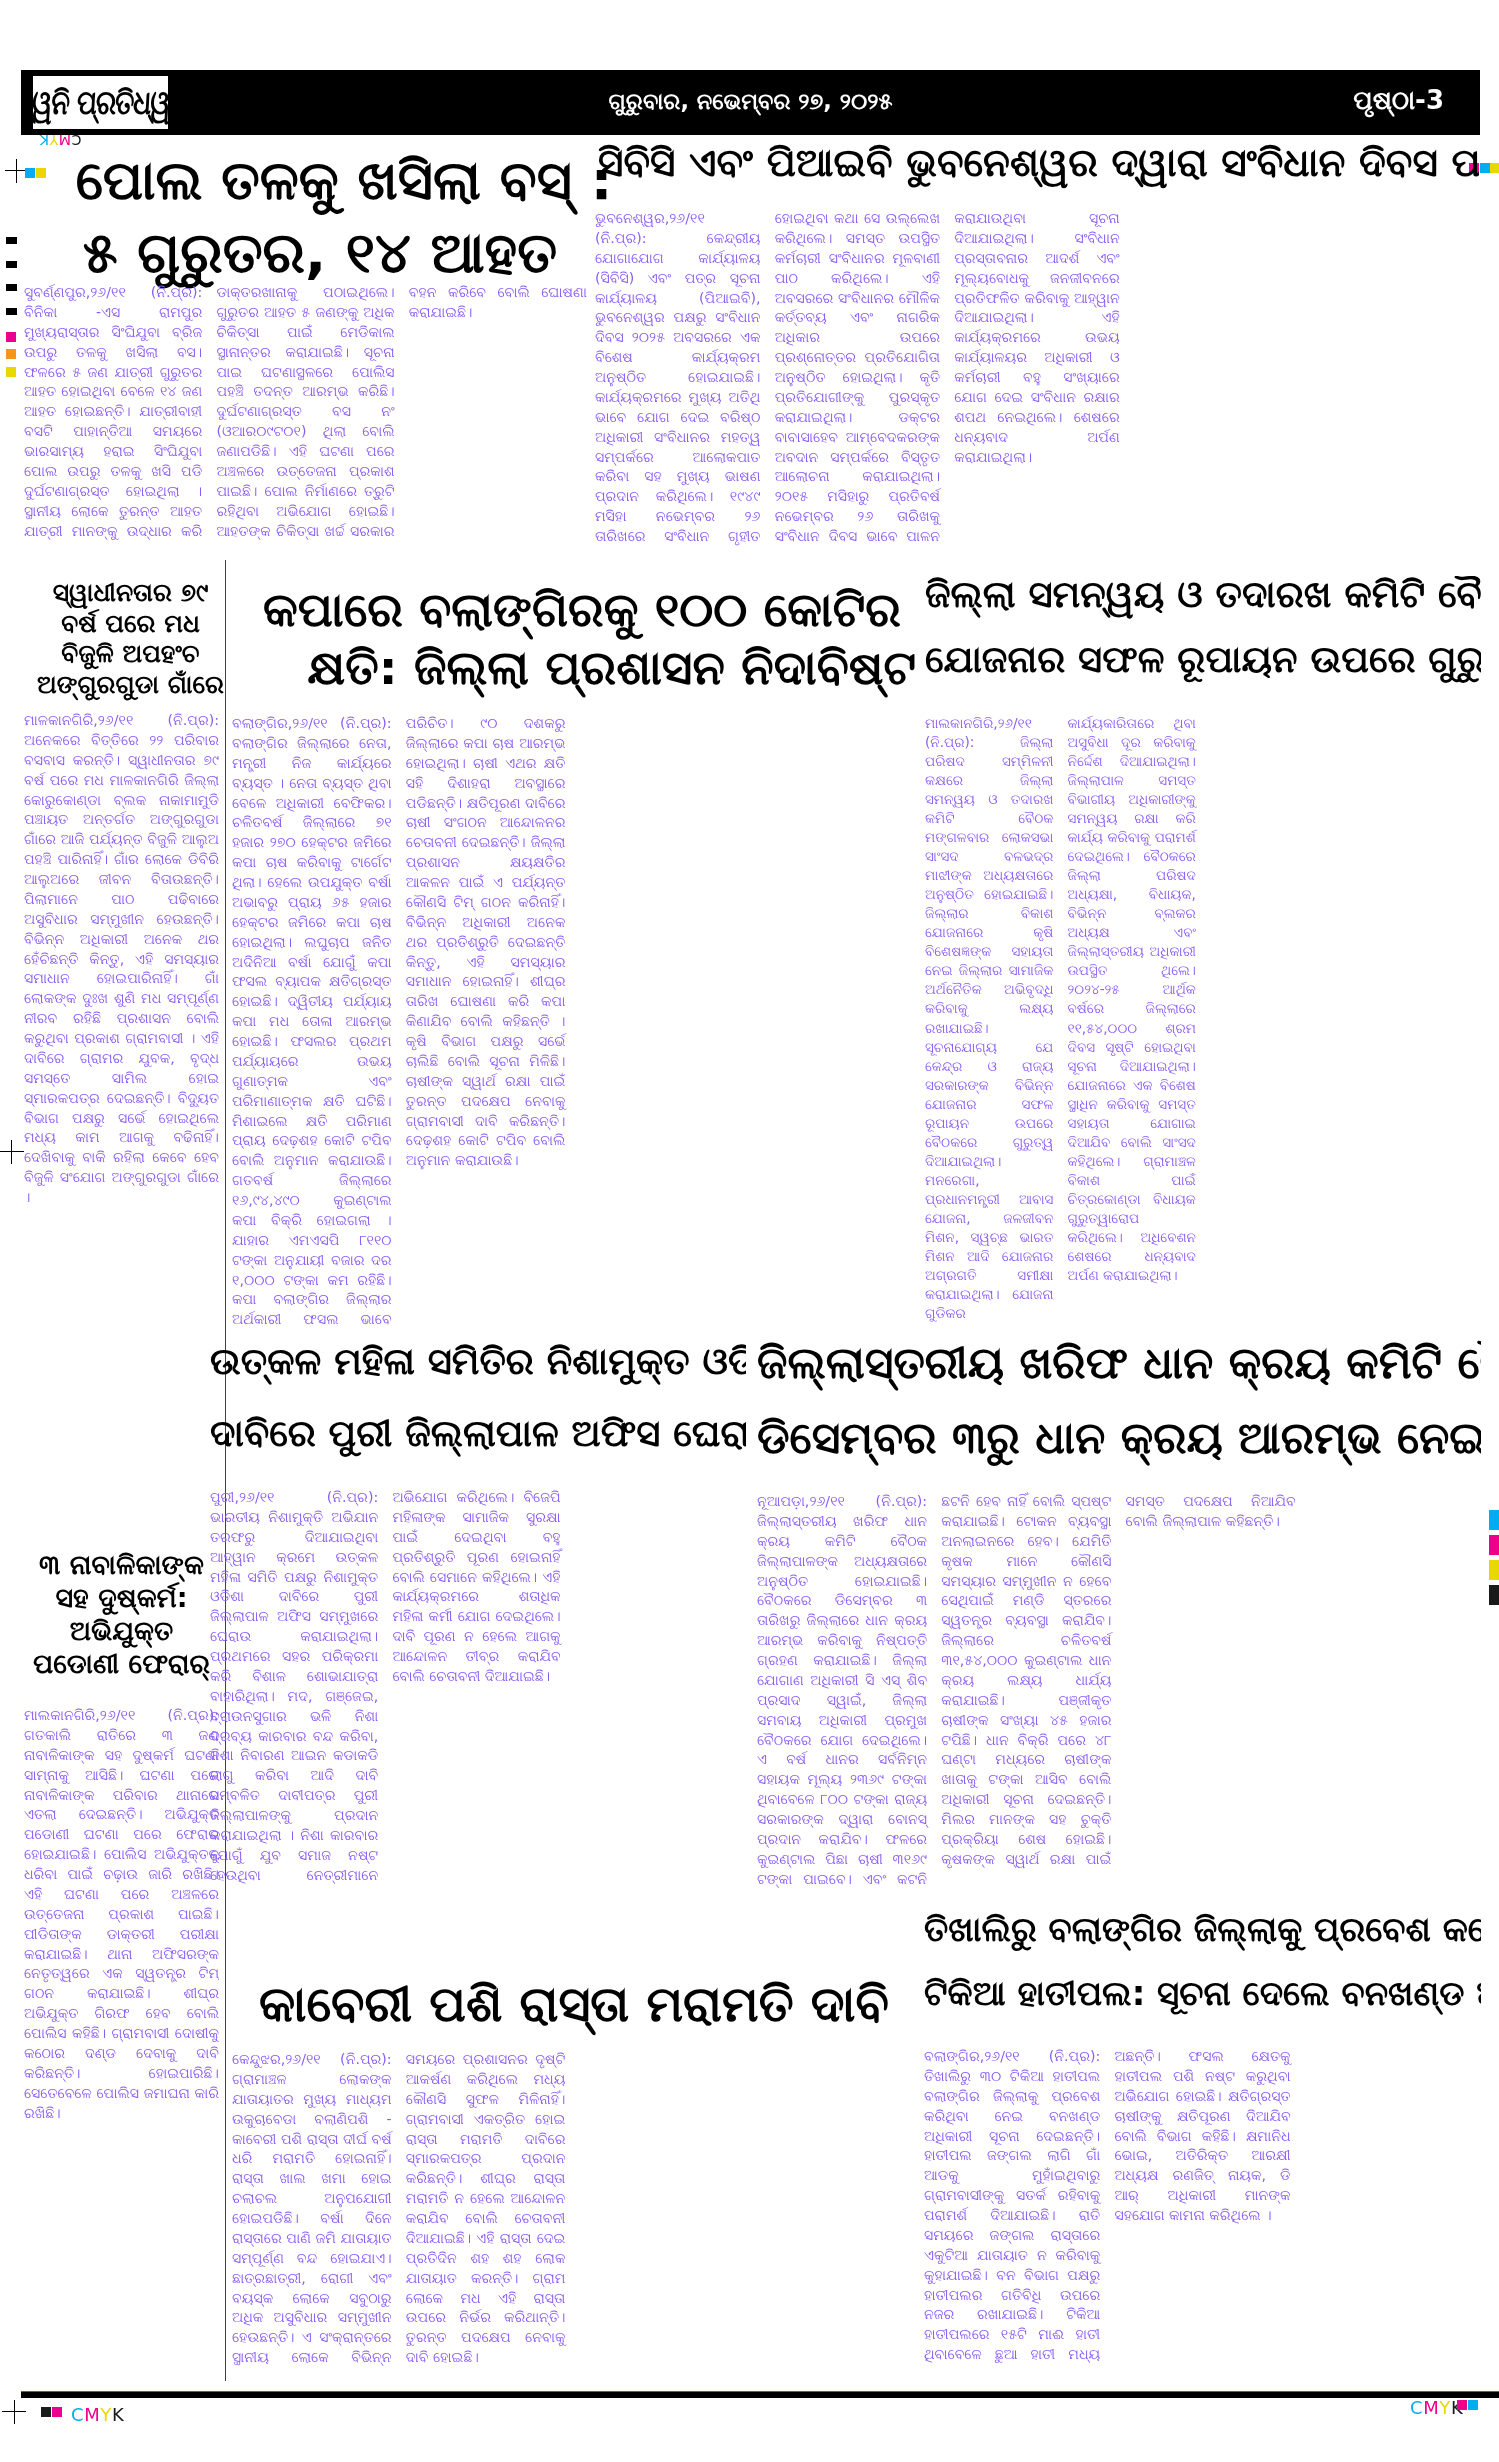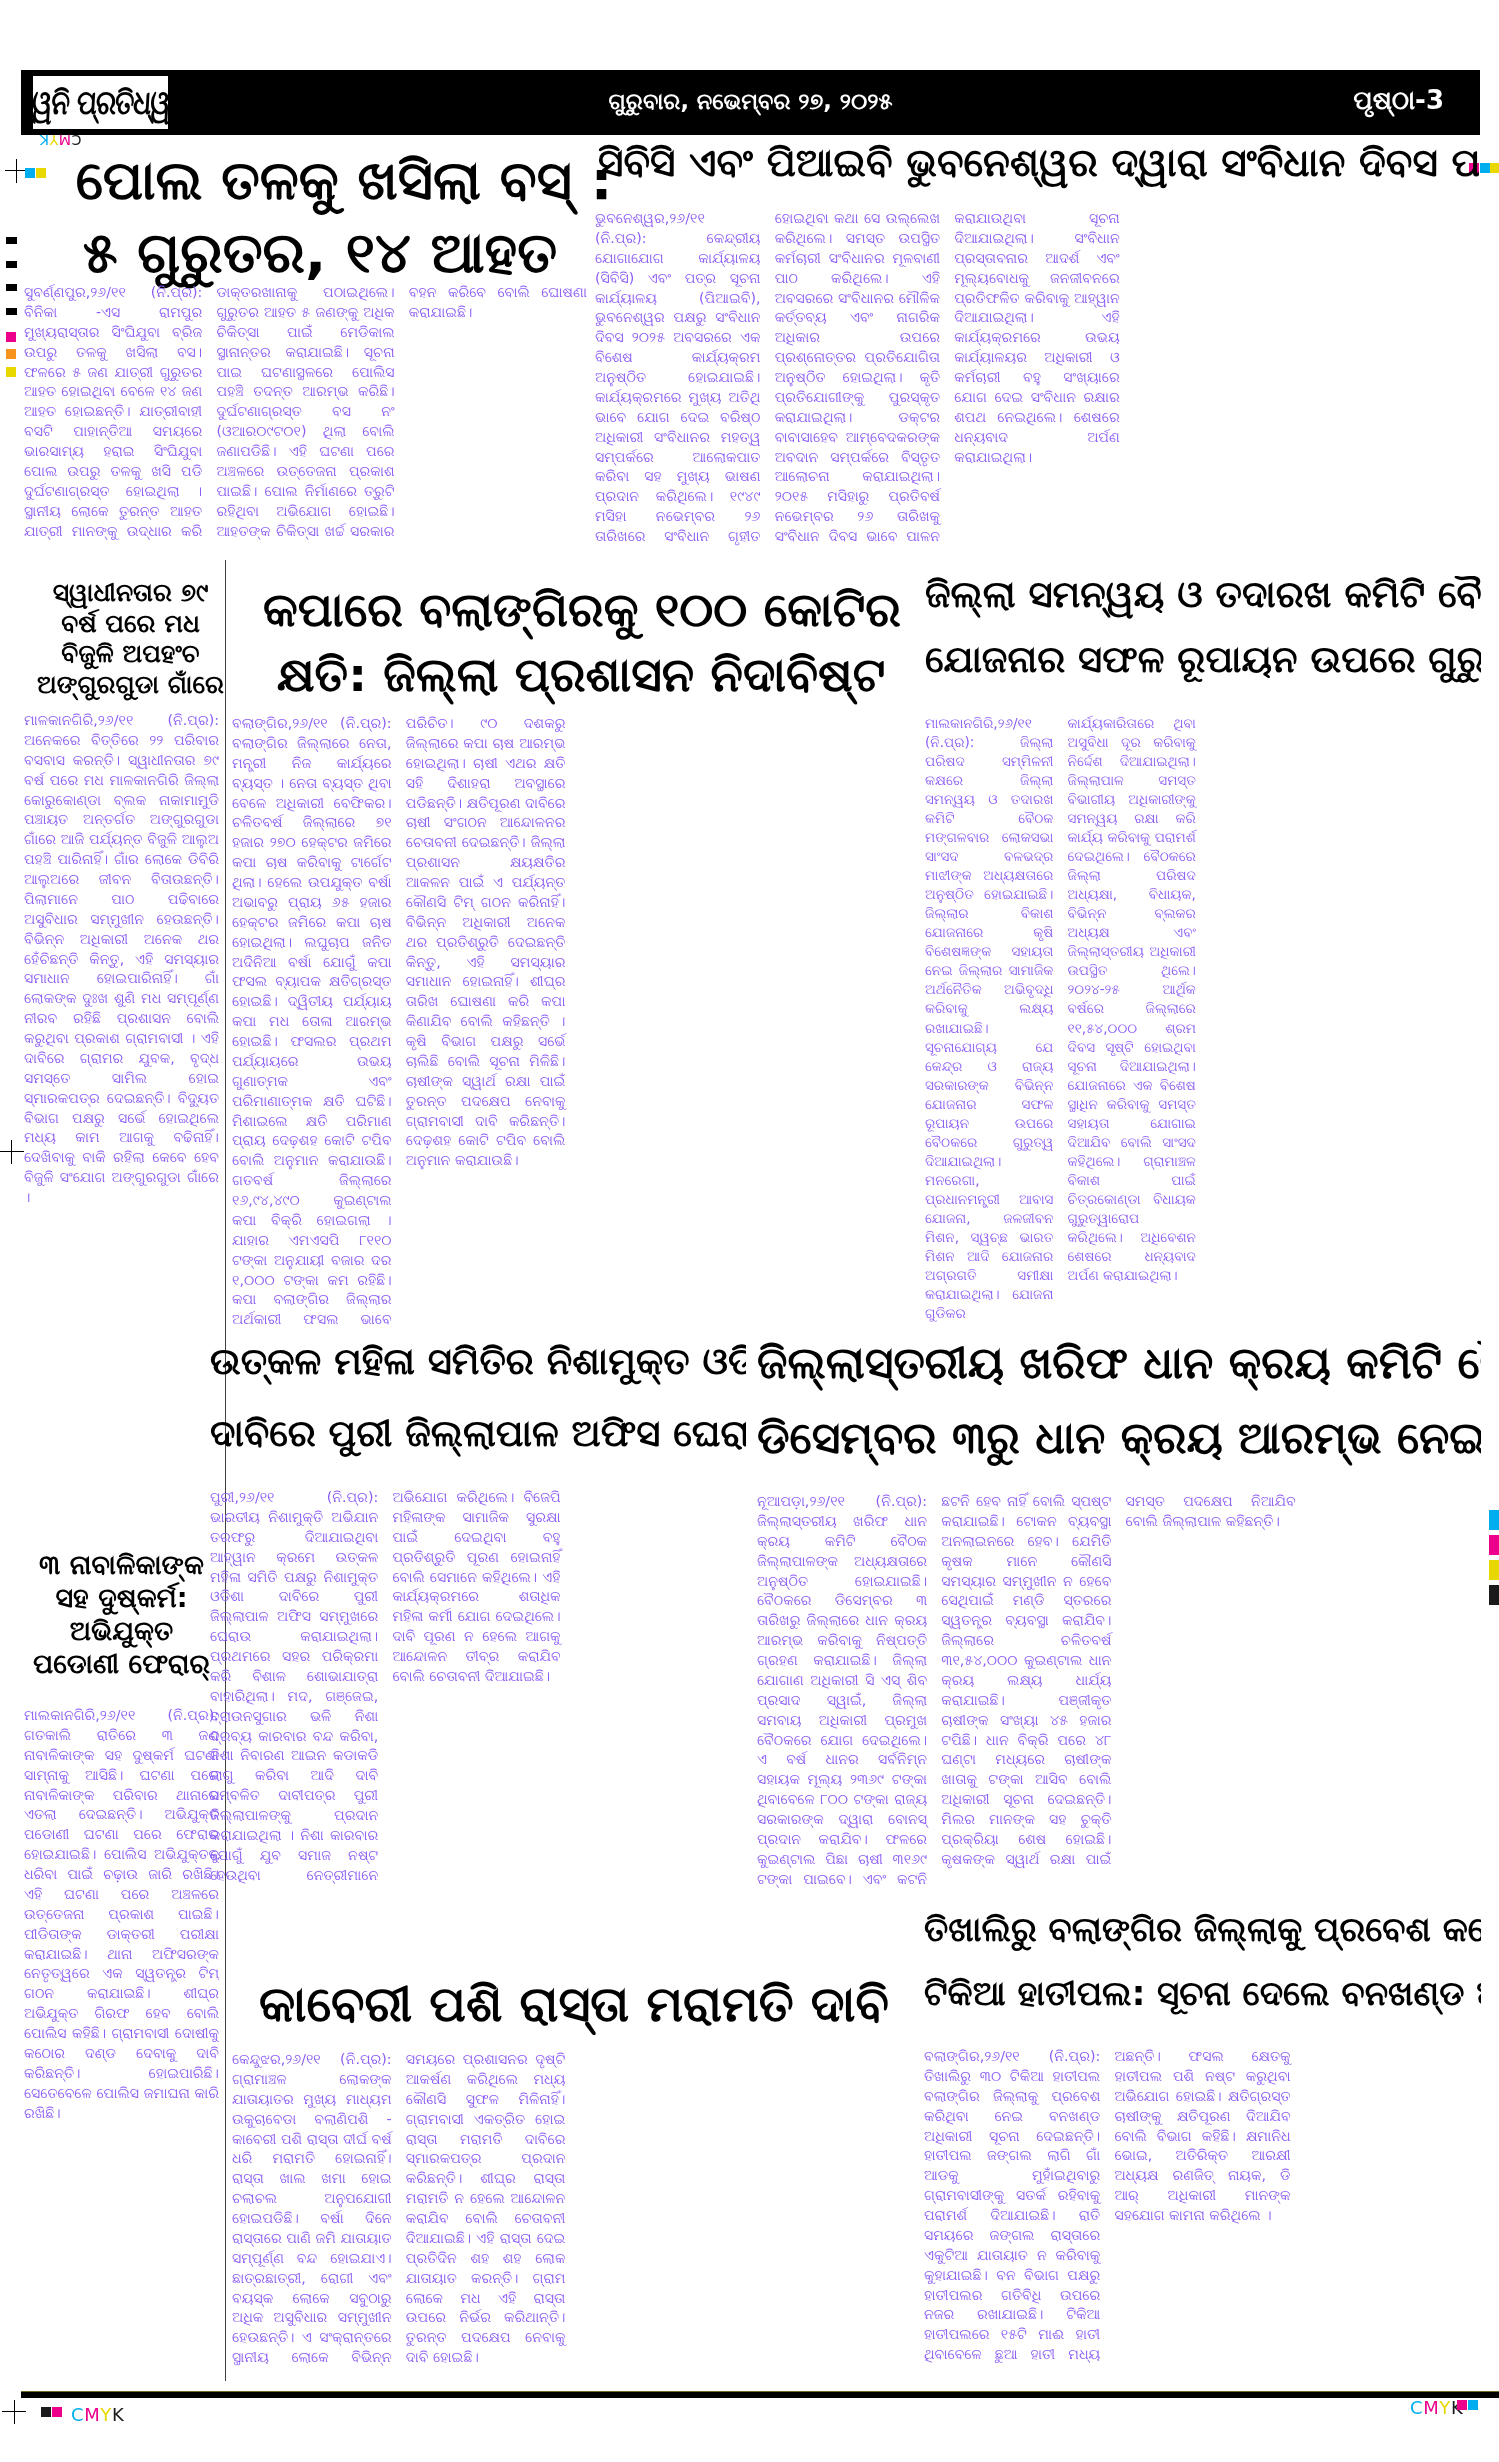--- a/index.html
+++ b/index.html
@@ -77,21 +77,21 @@
   <h1 class="hl" style="left:598px;top:143px;width:881px;height:57px;font-size:39px;margin:0;">ସିବିସି ଏବଂ ପିଆଇବି ଭୁବନେଶ୍ୱର ଦ୍ୱାରା ସଂବିଧାନ ଦିବସ ପାଳନ</h1>
   <div class="bt c5" style="left:595px;top:209px;width:884px;height:346px;">ଭୁବନେଶ୍ୱର,୨୬/୧୧ (ନି.ପ୍ର): କେନ୍ଦ୍ରୀୟ ଯୋଗାଯୋଗ କାର୍ଯ୍ୟାଳୟ (ସିବିସି) ଏବଂ ପତ୍ର ସୂଚନା କାର୍ଯ୍ୟାଳୟ (ପିଆଇବି), ଭୁବନେଶ୍ୱର ପକ୍ଷରୁ ସଂବିଧାନ ଦିବସ ୨୦୨୫ ଅବସରରେ ଏକ ବିଶେଷ କାର୍ଯ୍ୟକ୍ରମ ଅନୁଷ୍ଠିତ ହୋଇଯାଇଛି। କାର୍ଯ୍ୟକ୍ରମରେ ମୁଖ୍ୟ ଅତିଥି ଭାବେ ଯୋଗ ଦେଇ ବରିଷ୍ଠ ଅଧିକାରୀ ସଂବିଧାନର ମହତ୍ୱ ସମ୍ପର୍କରେ ଆଲୋକପାତ କରିବା ସହ ମୁଖ୍ୟ ଭାଷଣ ପ୍ରଦାନ କରିଥିଲେ। ୧୯୪୯ ମସିହା ନଭେମ୍ବର ୨୬ ତାରିଖରେ ସଂବିଧାନ ଗୃହୀତ ହୋଇଥିବା କଥା ସେ ଉଲ୍ଲେଖ କରିଥିଲେ। ସମସ୍ତ ଉପସ୍ଥିତ କର୍ମଚାରୀ ସଂବିଧାନର ମୂଳବାଣୀ ପାଠ କରିଥିଲେ। ଏହି ଅବସରରେ ସଂବିଧାନର ମୌଳିକ କର୍ତ୍ତବ୍ୟ ଏବଂ ନାଗରିକ ଅଧିକାର ଉପରେ ପ୍ରଶ୍ନୋତ୍ତର ପ୍ରତିଯୋଗିତା ଅନୁଷ୍ଠିତ ହୋଇଥିଲା। କୃତି ପ୍ରତିଯୋଗୀଙ୍କୁ ପୁରସ୍କୃତ କରାଯାଇଥିଲା। ଡକ୍ଟର ବାବାସାହେବ ଆମ୍ବେଦକରଙ୍କ ଅବଦାନ ସମ୍ପର୍କରେ ବିସ୍ତୃତ ଆଲୋଚନା କରାଯାଇଥିଲା। ୨୦୧୫ ମସିହାରୁ ପ୍ରତିବର୍ଷ ନଭେମ୍ବର ୨୬ ତାରିଖକୁ ସଂବିଧାନ ଦିବସ ଭାବେ ପାଳନ କରାଯାଉଥିବା ସୂଚନା ଦିଆଯାଇଥିଲା। ସଂବିଧାନ ପ୍ରସ୍ତାବନାର ଆଦର୍ଶ ଏବଂ ମୂଲ୍ୟବୋଧକୁ ଜନଜୀବନରେ ପ୍ରତିଫଳିତ କରିବାକୁ ଆହ୍ୱାନ ଦିଆଯାଇଥିଲା। ଏହି କାର୍ଯ୍ୟକ୍ରମରେ ଉଭୟ କାର୍ଯ୍ୟାଳୟର ଅଧିକାରୀ ଓ କର୍ମଚାରୀ ବହୁ ସଂଖ୍ୟାରେ ଯୋଗ ଦେଇ ସଂବିଧାନ ରକ୍ଷାର ଶପଥ ନେଇଥିଲେ। ଶେଷରେ ଧନ୍ୟବାଦ ଅର୍ପଣ କରାଯାଇଥିଲା।</div>
 
   <div class="subhl" style="left:24px;top:578px;width:195px;height:126px;font-size:25px;margin-left:9px;">ସ୍ୱାଧୀନତାର ୭୯ ବର୍ଷ ପରେ ମଧ ବିଜୁଳି ଅପହଂଚ ଅଙ୍ଗୁରଗୁଡା ଗାଁରେ</div>
   <div class="bt" style="left:24px;top:711px;width:195px;height:823px;column-count:1;">ମାଳକାନଗିରି,୨୬/୧୧ (ନି.ପ୍ର): ଅନେକରେ ବିତ୍ତିରେ ୨୨ ପରିବାର ବସବାସ କରନ୍ତି। ସ୍ୱାଧୀନତାର ୭୯ ବର୍ଷ ପରେ ମଧ ମାଳକାନଗିରି ଜିଲ୍ଲା କୋରୁକୋଣ୍ଡା ବ୍ଲକ ନାକାମାମୁଡି ପଞ୍ଚାୟତ ଅନ୍ତର୍ଗତ ଅଙ୍ଗୁରଗୁଡା ଗାଁରେ ଆଜି ପର୍ଯ୍ୟନ୍ତ ବିଜୁଳି ଆଲୁଅ ପହଞ୍ଚି ପାରିନାହିଁ। ଗାଁର ଲୋକେ ଡିବିରି ଆଲୁଅରେ ଜୀବନ ବିତାଉଛନ୍ତି। ପିଲାମାନେ ପାଠ ପଢିବାରେ ଅସୁବିଧାର ସମ୍ମୁଖୀନ ହେଉଛନ୍ତି। ବିଭିନ୍ନ ଅଧିକାରୀ ଅନେକ ଥର ହେଁଚିଛନ୍ତି କିନ୍ତୁ, ଏହି ସମସ୍ୟାର ସମାଧାନ ହୋଇପାରିନାହିଁ। ଗାଁ ଲୋକଙ୍କ ଦୁଃଖ ଶୁଣି ମଧ ସମ୍ପୂର୍ଣ୍ଣ ନୀରବ ରହିଛି ପ୍ରଶାସନ ବୋଲି କରୁଥିବା ପ୍ରକାଶ ଗ୍ରାମବାସୀ । ଏହି ଦାବିରେ ଗ୍ରାମର ଯୁବକ, ବୃଦ୍ଧ ସମସ୍ତେ ସାମିଲ ହୋଇ ସ୍ମାରକପତ୍ର ଦେଇଛନ୍ତି। ବିଦ୍ୟୁତ ବିଭାଗ ପକ୍ଷରୁ ସର୍ଭେ ହୋଇଥିଲେ ମଧ୍ୟ କାମ ଆଗକୁ ବଢିନାହିଁ। ଦେଖିବାକୁ ବାକି ରହିଲା କେବେ ହେବ ବିଜୁଳି ସଂଯୋଗ ଅଙ୍ଗୁରଗୁଡା ଗାଁରେ ।</div>
   <div class="subhl" style="left:24px;top:1549px;width:195px;height:147px;font-size:27px;">୩ ନାବାଳିକାଙ୍କ ସହ ଦୁଷ୍କର୍ମ: ଅଭିଯୁକ୍ତ ପଡୋଣୀ ଫେରାର୍</div>
   <div class="bt" style="left:24px;top:1706px;width:195px;height:675px;column-count:1;">ମାଲକାନଗିରି,୨୬/୧୧ (ନି.ପ୍ର): ଗତକାଲି ରାତିରେ ୩ ଜଣ ନାବାଳିକାଙ୍କ ସହ ଦୁଷ୍କର୍ମ ଘଟଣା ସାମ୍ନାକୁ ଆସିଛି। ଘଟଣା ପରେ ନାବାଳିକାଙ୍କ ପରିବାର ଥାନାରେ ଏତଲା ଦେଇଛନ୍ତି। ଅଭିଯୁକ୍ତ ପଡୋଣୀ ଘଟଣା ପରେ ଫେରାର ହୋଇଯାଇଛି। ପୋଲିସ ଅଭିଯୁକ୍ତକୁ ଧରିବା ପାଇଁ ଚଢ଼ାଉ ଜାରି ରଖିଛି। ଏହି ଘଟଣା ପରେ ଅଞ୍ଚଳରେ ଉତ୍ତେଜନା ପ୍ରକାଶ ପାଇଛି। ପୀଡିତାଙ୍କ ଡାକ୍ତରୀ ପରୀକ୍ଷା କରାଯାଇଛି। ଥାନା ଅଫିସରଙ୍କ ନେତୃତ୍ୱରେ ଏକ ସ୍ୱତନ୍ତ୍ର ଟିମ୍ ଗଠନ କରାଯାଇଛି। ଶୀଘ୍ର ଅଭିଯୁକ୍ତ ଗିରଫ ହେବ ବୋଲି ପୋଲିସ କହିଛି। ଗ୍ରାମବାସୀ ଦୋଷୀକୁ କଠୋର ଦଣ୍ଡ ଦେବାକୁ ଦାବି କରିଛନ୍ତି। ହୋଇପାରିଛି। ସେତେବେଳେ ପୋଲିସ ଜମାଘନା କାରି ରଖିଛି।</div>
   <div class="vrule" style="left:225px;top:560px;height:1821px;"></div>
 
   <h1 class="hl" style="left:232px;top:578px;width:684px;height:63px;font-size:47px;margin:8px;">କପାରେ ବଲାଙ୍ଗିରକୁ ୧୦୦ କୋଟିର</h1>
-  <h1 class="hl" style="left:232px;top:644px;width:684px;height:63px;font-size:47px;margin:7px;">କ୍ଷତି: ଜିଲ୍ଲା ପ୍ରଶାସନ ନିଦାବିଷ୍ଟ</h1>
+  <h1 class="hl" style="left:232px;top:644px;width:684px;height:63px;font-size:47px;margin:0;text-align:right;">କ୍ଷତି: ଜିଲ୍ଲା ପ୍ରଶାସନ ନିଦାବିଷ୍ଟ</h1>
   <div class="bt c4" style="left:232px;top:714px;width:681px;height:621px;">ବଲାଙ୍ଗିର,୨୬/୧୧ (ନି.ପ୍ର): ବଲାଙ୍ଗିର ଜିଲ୍ଲାରେ ନେତା, ମନ୍ତ୍ରୀ ନିଜ କାର୍ଯ୍ୟରେ ବ୍ୟସ୍ତ । ନେତା ବ୍ୟସ୍ତ ଥିବା ବେଳେ ଅଧିକାରୀ ବେଫିକର। ଚଳିତବର୍ଷ ଜିଲ୍ଲାରେ ୭୧ ହଜାର ୨୭୦ ହେକ୍ଟର ଜମିରେ କପା ଚାଷ କରିବାକୁ ଟାର୍ଗେଟ ଥିଲା। ହେଲେ ଉପଯୁକ୍ତ ବର୍ଷା ଅଭାବରୁ ପ୍ରାୟ ୬୫ ହଜାର ହେକ୍ଟର ଜମିରେ କପା ଚାଷ ହୋଇଥିଲା। ଲଘୁଚାପ ଜନିତ ଅଦିନିଆ ବର୍ଷା ଯୋଗୁଁ କପା ଫସଲ ବ୍ୟାପକ କ୍ଷତିଗ୍ରସ୍ତ ହୋଇଛି। ଦ୍ୱିତୀୟ ପର୍ଯ୍ୟାୟ କପା ମଧ ତୋଳା ଆରମ୍ଭ ହୋଇଛି। ଫସଲର ପ୍ରଥମ ପର୍ଯ୍ୟାୟରେ ଉଭୟ ଗୁଣାତ୍ମକ ଏବଂ ପରିମାଣାତ୍ମକ କ୍ଷତି ଘଟିଛି। ମିଶାଇଲେ କ୍ଷତି ପରିମାଣ ପ୍ରାୟ ଦେଢ଼ଶହ କୋଟି ଟପିବ ବୋଲି ଅନୁମାନ କରାଯାଉଛି। ଗତବର୍ଷ ଜିଲ୍ଲାରେ ୧୬,୯୪,୪୯୦ କୁଇଣ୍ଟାଲ କପା ବିକ୍ରି ହୋଇଗଲା । ଯାହାର ଏମଏସପି ୮୧୧୦ ଟଙ୍କା ଅନୁଯାୟୀ ବଜାର ଦର ୧,୦୦୦ ଟଙ୍କା କମ ରହିଛି। କପା ବଲାଙ୍ଗିର ଜିଲ୍ଲାର ଅର୍ଥକାରୀ ଫସଲ ଭାବେ ପରିଚିତ। ୯୦ ଦଶକରୁ ଜିଲ୍ଲାରେ କପା ଚାଷ ଆରମ୍ଭ ହୋଇଥିଲା। ଚାଷୀ ଏଥର କ୍ଷତି ସହି ଦିଶାହରା ଅବସ୍ଥାରେ ପଡିଛନ୍ତି। କ୍ଷତିପୂରଣ ଦାବିରେ ଚାଷୀ ସଂଗଠନ ଆନ୍ଦୋଳନର ଚେତାବନୀ ଦେଇଛନ୍ତି। ଜିଲ୍ଲା ପ୍ରଶାସନ କ୍ଷୟକ୍ଷତିର ଆକଳନ ପାଇଁ ଏ ପର୍ଯ୍ୟନ୍ତ କୌଣସି ଟିମ୍ ଗଠନ କରିନାହିଁ। ବିଭିନ୍ନ ଅଧିକାରୀ ଅନେକ ଥର ପ୍ରତିଶ୍ରୁତି ଦେଇଛନ୍ତି କିନ୍ତୁ, ଏହି ସମସ୍ୟାର ସମାଧାନ ହୋଇନାହିଁ। ଶୀଘ୍ର ତାରିଖ ଘୋଷଣା କରି କପା କିଣାଯିବ ବୋଲି କହିଛନ୍ତି । କୃଷି ବିଭାଗ ପକ୍ଷରୁ ସର୍ଭେ ଚାଲିଛି ବୋଲି ସୂଚନା ମିଳିଛି। ଚାଷୀଙ୍କ ସ୍ୱାର୍ଥ ରକ୍ଷା ପାଇଁ ତୁରନ୍ତ ପଦକ୍ଷେପ ନେବାକୁ ଗ୍ରାମବାସୀ ଦାବି କରିଛନ୍ତି। ଦେଢ଼ଶହ କୋଟି ଟପିବ ବୋଲି ଅନୁମାନ କରାଯାଉଛି।</div>
 
   <h1 class="hl" style="left:925px;top:576px;width:556px;height:58px;font-size:37px;margin:0;">ଜିଲ୍ଲା ସମନ୍ୱୟ ଓ ତଦାରଖ କମିଟି ବୈଠକ:</h1>
   <h1 class="hl" style="left:925px;top:641px;width:556px;height:58px;font-size:37px;margin:0;">ଯୋଜନାର ସଫଳ ରୂପାୟନ ଉପରେ ଗୁରୁତ୍ୱ</h1>
   <div class="bt c4" style="left:925px;top:714px;width:556px;height:621px;font-size:13.6px;">ମାଲକାନଗିରି,୨୬/୧୧ (ନି.ପ୍ର): ଜିଲ୍ଲା ପରିଷଦ ସମ୍ମିଳନୀ କକ୍ଷରେ ଜିଲ୍ଲା ସମନ୍ୱୟ ଓ ତଦାରଖ କମିଟି ବୈଠକ ମଙ୍ଗଳବାର ଲୋକସଭା ସାଂସଦ ବଳଭଦ୍ର ମାଝୀଙ୍କ ଅଧ୍ୟକ୍ଷତାରେ ଅନୁଷ୍ଠିତ ହୋଇଯାଇଛି। ଜିଲ୍ଲାର ବିକାଶ ଯୋଜନାରେ କୃଷି ବିଶେଷଜ୍ଞଙ୍କ ସହାୟତା ନେଇ ଜିଲ୍ଲାର ସାମାଜିକ ଅର୍ଥନୈତିକ ଅଭିବୃଦ୍ଧି କରିବାକୁ ଲକ୍ଷ୍ୟ ରଖାଯାଇଛି। ସୂଚନାଯୋଗ୍ୟ ଯେ କେନ୍ଦ୍ର ଓ ରାଜ୍ୟ ସରକାରଙ୍କ ବିଭିନ୍ନ ଯୋଜନାର ସଫଳ ରୂପାୟନ ଉପରେ ବୈଠକରେ ଗୁରୁତ୍ୱ ଦିଆଯାଇଥିଲା। ମନରେଗା, ପ୍ରଧାନମନ୍ତ୍ରୀ ଆବାସ ଯୋଜନା, ଜଳଜୀବନ ମିଶନ, ସ୍ୱଚ୍ଛ ଭାରତ ମିଶନ ଆଦି ଯୋଜନାର ଅଗ୍ରଗତି ସମୀକ୍ଷା କରାଯାଇଥିଲା। ଯୋଜନା ଗୁଡିକର କାର୍ଯ୍ୟକାରିତାରେ ଥିବା ଅସୁବିଧା ଦୂର କରିବାକୁ ନିର୍ଦ୍ଦେଶ ଦିଆଯାଇଥିଲା। ଜିଲ୍ଲାପାଳ ସମସ୍ତ ବିଭାଗୀୟ ଅଧିକାରୀଙ୍କୁ ସମନ୍ୱୟ ରକ୍ଷା କରି କାର୍ଯ୍ୟ କରିବାକୁ ପରାମର୍ଶ ଦେଇଥିଲେ। ବୈଠକରେ ଜିଲ୍ଲା ପରିଷଦ ଅଧ୍ୟକ୍ଷା, ବିଧାୟକ, ବିଭିନ୍ନ ବ୍ଲକର ଅଧ୍ୟକ୍ଷ ଏବଂ ଜିଲ୍ଲାସ୍ତରୀୟ ଅଧିକାରୀ ଉପସ୍ଥିତ ଥିଲେ। ୨୦୨୪-୨୫ ଆର୍ଥିକ ବର୍ଷରେ ଜିଲ୍ଲାରେ ୧୧,୫୪,୦୦୦ ଶ୍ରମ ଦିବସ ସୃଷ୍ଟି ହୋଇଥିବା ସୂଚନା ଦିଆଯାଇଥିଲା। ଯୋଜନାରେ ଏକ ବିଶେଷ ସ୍ଥାଧିନ କରିବାକୁ ସମସ୍ତ ସହାୟତା ଯୋଗାଇ ଦିଆଯିବ ବୋଲି ସାଂସଦ କହିଥିଲେ। ଗ୍ରାମାଞ୍ଚଳ ବିକାଶ ପାଇଁ ଚିତ୍ରକୋଣ୍ଡା ବିଧାୟକ ଗୁରୁତ୍ୱାରୋପ କରିଥିଲେ। ଅଧିବେଶନ ଶେଷରେ ଧନ୍ୟବାଦ ଅର୍ପଣ କରାଯାଇଥିଲା।</div>
 
   <h1 class="hl" style="left:210px;top:1343px;width:536px;height:59px;font-size:37px;margin:0;">ଉତ୍କଳ ମହିଳା ସମିତିର ନିଶାମୁକ୍ତ ଓଡିଶା</h1>
   <h1 class="hl" style="left:210px;top:1415px;width:536px;height:59px;font-size:37px;margin:0;">ଦାବିରେ ପୁରୀ ଜିଲ୍ଲାପାଳ ଅଫିସ ଘେରାଉ</h1>
   <div class="bt c3" style="left:210px;top:1488px;width:533px;height:415px;">ପୁରୀ,୨୬/୧୧ (ନି.ପ୍ର): ଭାରତୀୟ ନିଶାମୁକ୍ତି ଅଭିଯାନ ତରଫରୁ ଦିଆଯାଇଥିବା ଆହ୍ୱାନ କ୍ରମେ ଉତ୍କଳ ମହିଳା ସମିତି ପକ୍ଷରୁ ନିଶାମୁକ୍ତ ଓଡିଶା ଦାବିରେ ପୁରୀ ଜିଲ୍ଲାପାଳ ଅଫିସ ସମ୍ମୁଖରେ ଘେରାଉ କରାଯାଇଥିଲା। ପ୍ରଥମରେ ସହର ପରିକ୍ରମା କରି ବିଶାଳ ଶୋଭାଯାତ୍ରା ବାହାରିଥିଲା। ମଦ, ଗଞ୍ଜେଇ, ବ୍ରାଉନସୁଗାର ଭଳି ନିଶା ଦ୍ରବ୍ୟ କାରବାର ବନ୍ଦ କରିବା, ନିଶା ନିବାରଣ ଆଇନ କଡାକଡି ଲାଗୁ କରିବା ଆଦି ଦାବି ସମ୍ବଳିତ ଦାବୀପତ୍ର ପୁରୀ ଜିଲ୍ଲାପାଳଙ୍କୁ ପ୍ରଦାନ କରାଯାଇଥିଲା । ନିଶା କାରବାର ଯୋଗୁଁ ଯୁବ ସମାଜ ନଷ୍ଟ ହେଉଥିବା ନେତ୍ରୀମାନେ ଅଭିଯୋଗ କରିଥିଲେ। ବିଜେପି ମହିଳାଙ୍କ ସାମାଜିକ ସୁରକ୍ଷା ପାଇଁ ଦେଇଥିବା ବହୁ ପ୍ରତିଶ୍ରୁତି ପୂରଣ ହୋଇନାହିଁ ବୋଲି ସେମାନେ କହିଥିଲେ। ଏହି କାର୍ଯ୍ୟକ୍ରମରେ ଶତାଧିକ ମହିଳା କର୍ମୀ ଯୋଗ ଦେଇଥିଲେ। ଦାବି ପୂରଣ ନ ହେଲେ ଆଗକୁ ଆନ୍ଦୋଳନ ତୀବ୍ର କରାଯିବ ବୋଲି ଚେତାବନୀ ଦିଆଯାଇଛି।</div>
 

